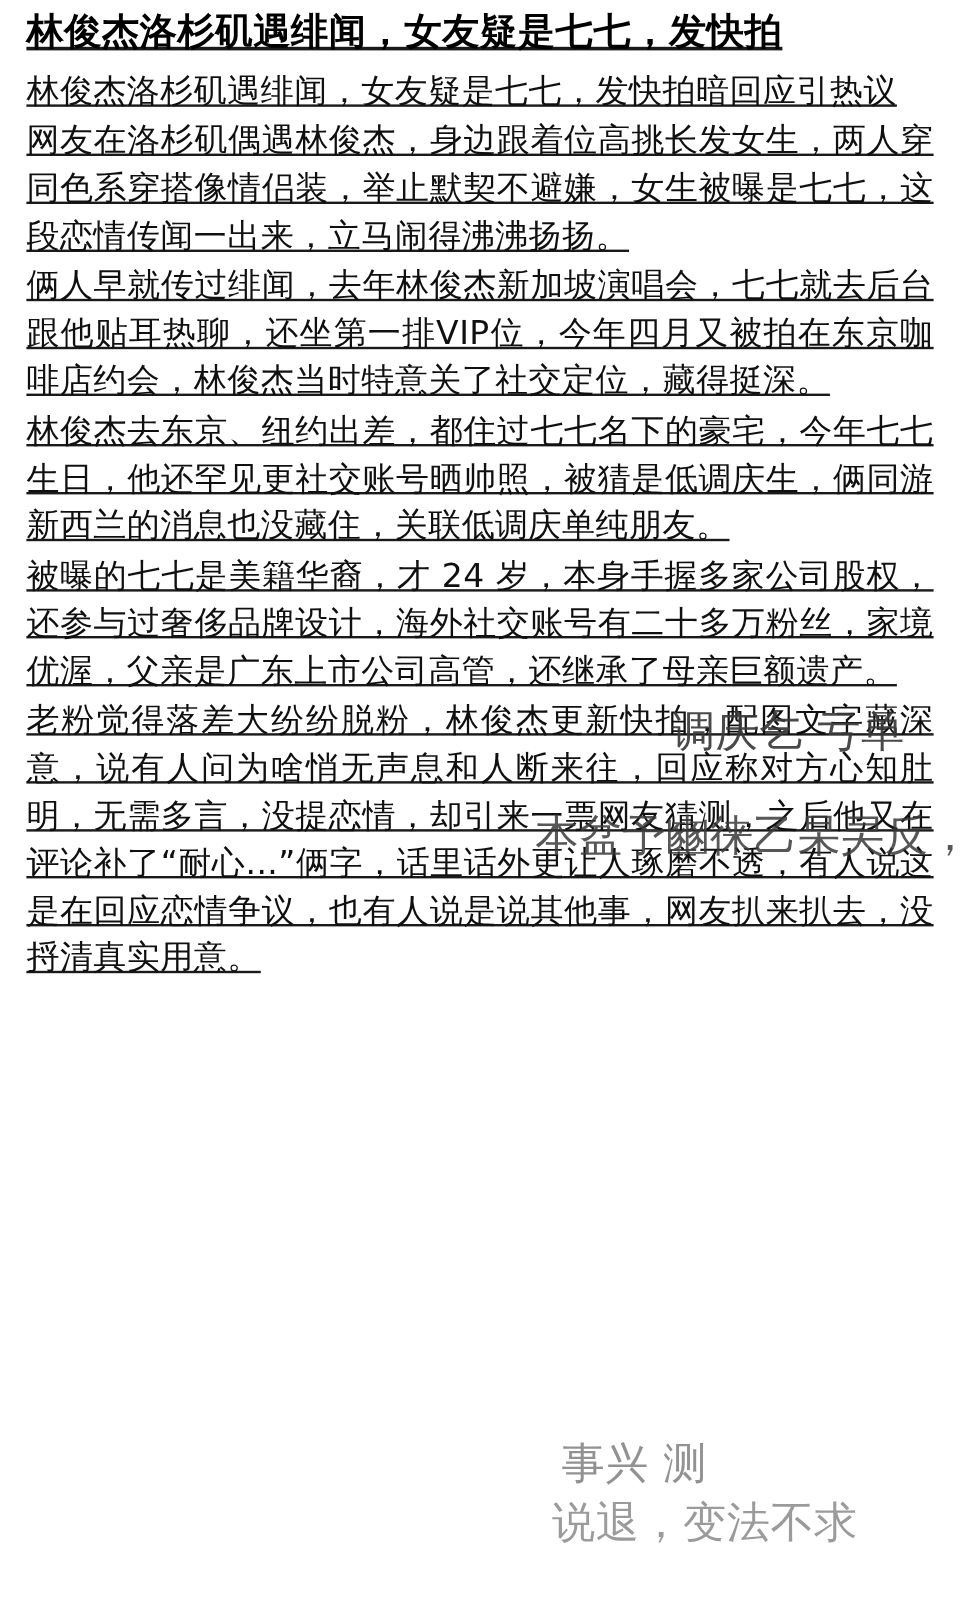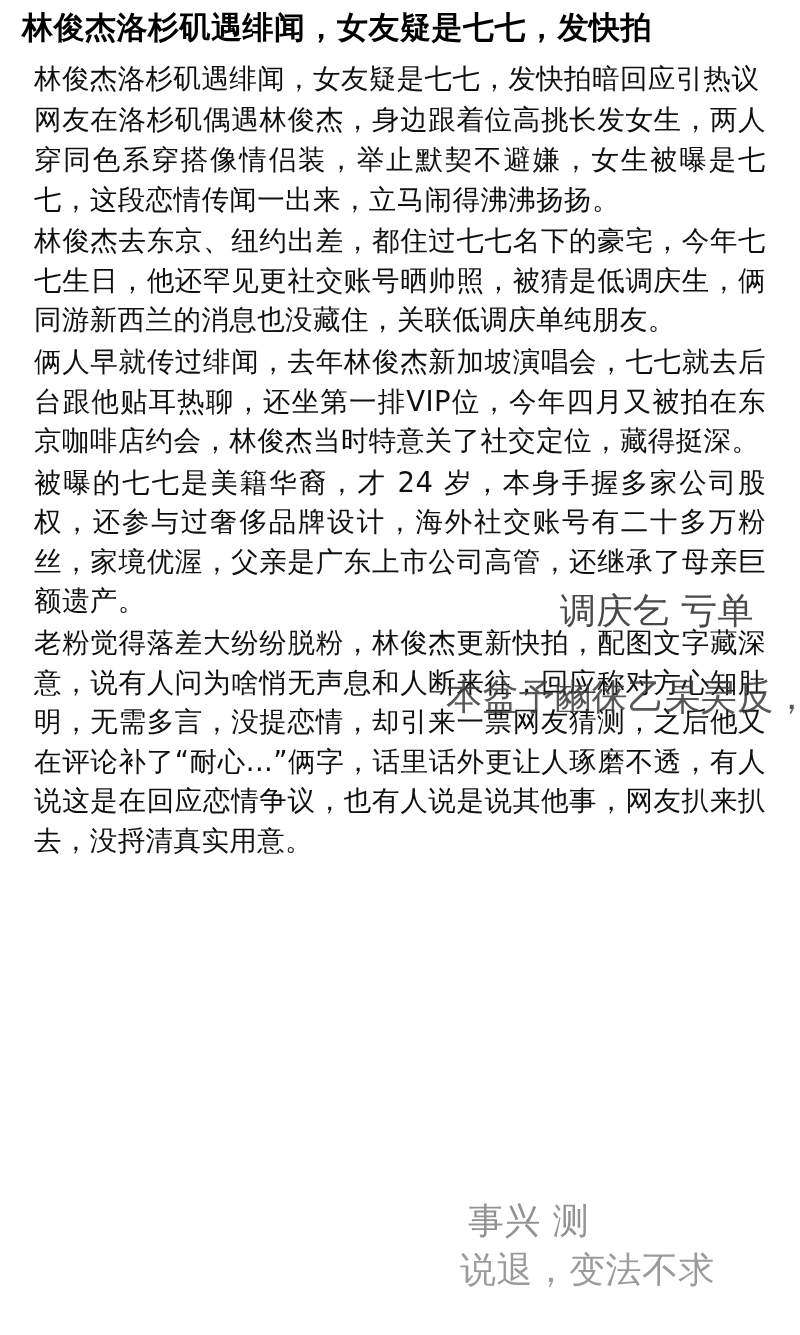--- a/index.html
+++ b/index.html
@@ -14,35 +14,36 @@
     overflow: hidden;
     font-family: "DejaVu Sans", "Liberation Sans", sans-serif;
     color: #1a1a1a;
   }
   .page {
     position: relative;
     width: 800px;
     height: 1335px;
     box-sizing: border-box;
     padding: 8px 22px 0 22px;
+    text-decoration: underline;
   }
   .article-title {
     font-size: 31px;
     font-weight: bold;
     line-height: 1.25;
     letter-spacing: 0.5px;
     margin: 0 0 10px 0;
     color: #000;
   }
   .body-text {
     font-size: 27.5px;
     line-height: 1.44;
     letter-spacing: 0.4px;
     color: #101010;
-    margin: 12px;
+    margin: 0;
   }
   .para {
     margin: 0 0 2px 0;
     text-align: justify;
     text-justify: inter-ideograph;
   }
   
   .ghost {
     position: absolute;
     color: #3a3a3a;
@@ -116,22 +117,22 @@
 </head>
 <body>
 
 <div class="page">
 
   <h1 class="article-title">林俊杰洛杉矶遇绯闻，女友疑是七七，发快拍</h1>
 
   <div class="body-text">
     <p class="para">林俊杰洛杉矶遇绯闻，女友疑是七七，发快拍暗回应引热议</p>
     <p class="para">网友在洛杉矶偶遇林俊杰，身边跟着位高挑长发女生，两人穿同色系穿搭像情侣装，举止默契不避嫌，女生被曝是七七，这段恋情传闻一出来，立马闹得沸沸扬扬。</p>
+    <p class="para">俩人早就传过绯闻，去年林俊杰新加坡演唱会，七七就去后台跟他贴耳热聊，还坐第一排VIP位，今年四月又被拍在东京咖啡店约会，林俊杰当时特意关了社交定位，藏得挺深。</p>
     <p class="para">林俊杰去东京、纽约出差，都住过七七名下的豪宅，今年七七生日，他还罕见更社交账号晒帅照，被猜是低调庆生，俩同游新西兰的消息也没藏住，关联低调庆单纯朋友。</p>
-    <p class="para">俩人早就传过绯闻，去年林俊杰新加坡演唱会，七七就去后台跟他贴耳热聊，还坐第一排VIP位，今年四月又被拍在东京咖啡店约会，林俊杰当时特意关了社交定位，藏得挺深。</p>
     <p class="para">被曝的七七是美籍华裔，才 24 岁，本身手握多家公司股权，还参与过奢侈品牌设计，海外社交账号有二十多万粉丝，家境优渥，父亲是广东上市公司高管，还继承了母亲巨额遗产。</p>
     <p class="para">老粉觉得落差大纷纷脱粉，林俊杰更新快拍，配图文字藏深意，说有人问为啥悄无声息和人断来往，回应称对方心知肚明，无需多言，没提恋情，却引来一票网友猜测，之后他又在评论补了“耐心...”俩字，话里话外更让人琢磨不透，有人说这是在回应恋情争议，也有人说是说其他事，网友扒来扒去，没捋清真实用意。</p>
   </div>
 
   <span class="ghost ghost-1">调庆乞  亏单</span>
   <span class="ghost ghost-3">本盆予豳徕乙杲㚑反，</span>
   <span class="ghost ghost-4">事兴  测</span>
   <span class="ghost ghost-5">说退，变法不求</span>
 
 

